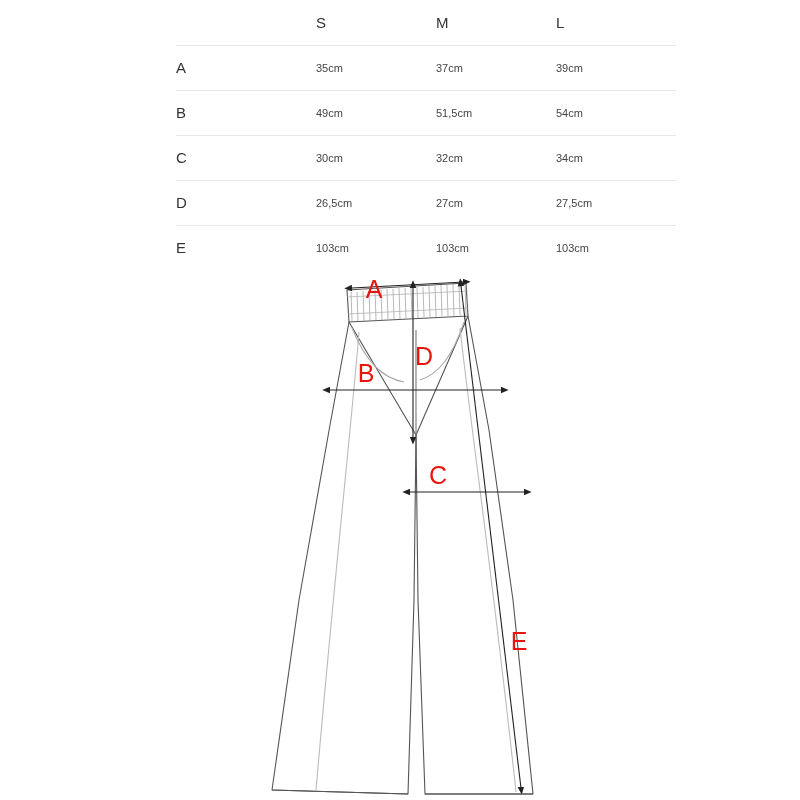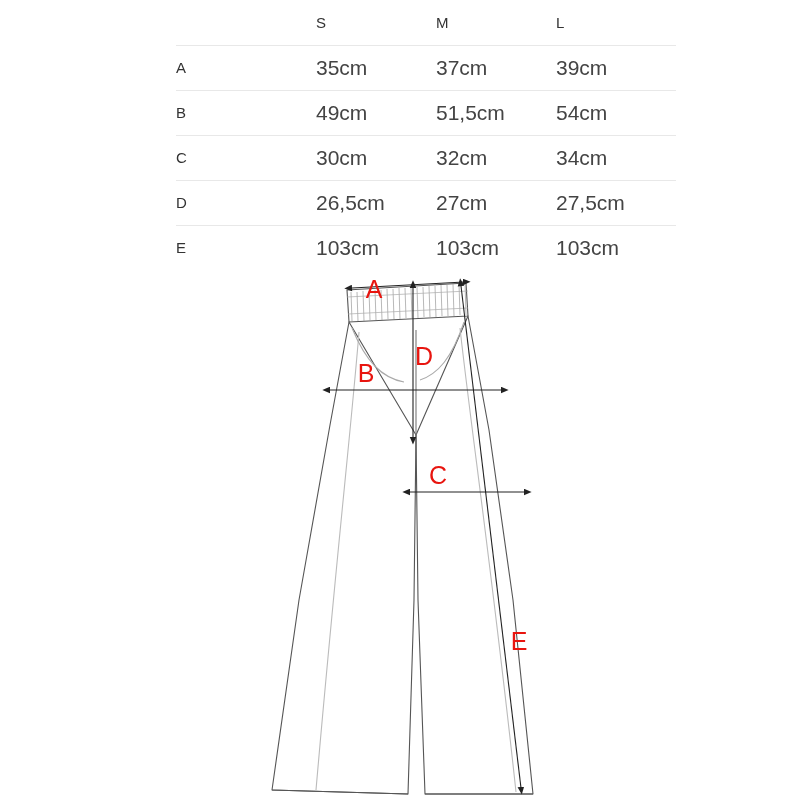--- a/index.html
+++ b/index.html
@@ -52,21 +52,21 @@
     color: #333333;
     font-size: 15px;
   }
   .head-cell {
     font-weight: bold;
     color: #333333;
     font-size: 15px;
   }
   .val-cell {
     color: #444444;
-    font-size: 21px;
+    font-size: 11px;
   }
 
   
   #diagram {
     position: absolute;
     left: 0;
     top: 270px;
     width: 800px;
     height: 530px;
   }

